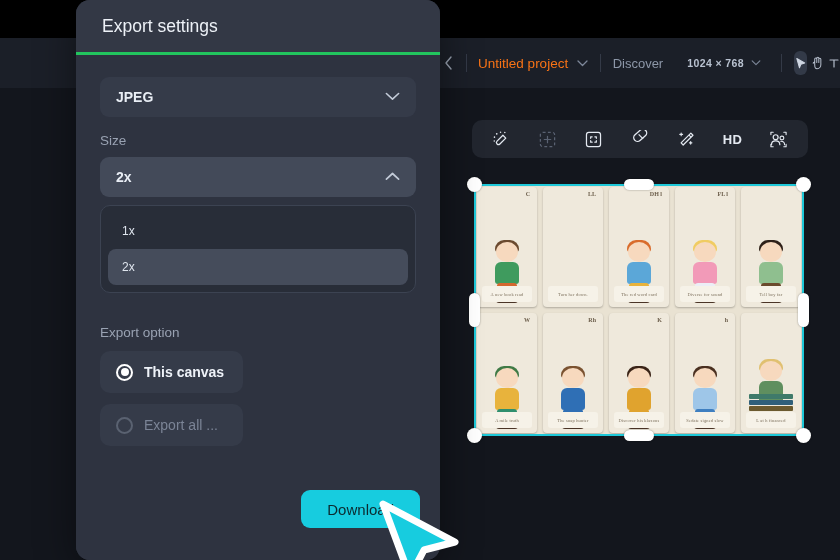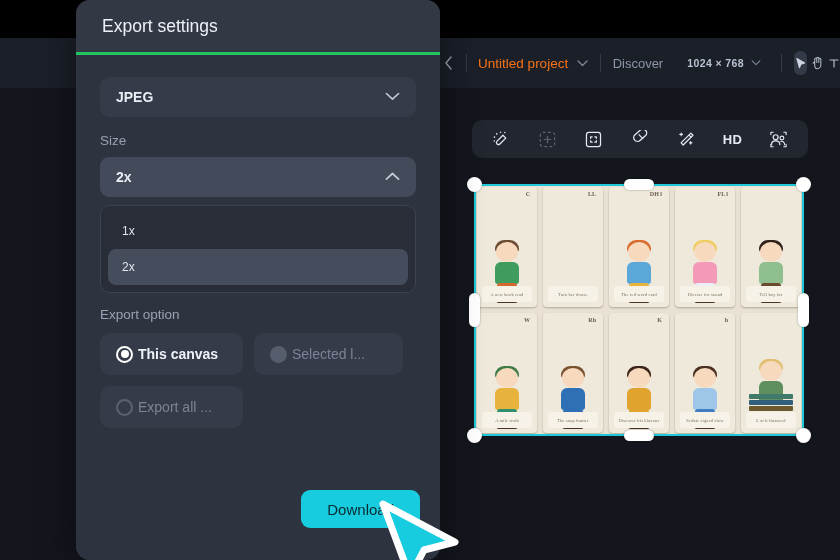--- a/index.html
+++ b/index.html
@@ -141,21 +141,21 @@
   }
   .option {
     height: 36px; border-radius: 8px; display: flex; align-items: center;
     padding: 0 14px; color: #dfe5ee; font-size: 12px;
   }
   .option.selected { background: #454c5b; }
 
   .opt-row { display: flex; gap: 11px; margin-top: 11px; }
   .opt-chip {
     height: 42px; border-radius: 10px; background: #353b49;
-    display: flex; align-items: center; padding: 0 16px; gap: 5px;
+    display: flex; align-items: center; padding: 0 16px; gap: 11px;
     color: #eef2f8; font-size: 14px; font-weight: bold; white-space: nowrap;
   }
   .opt-chip.w1 { width: 143px; }
   .opt-chip.w2 { width: 149px; }
   .opt-chip.disabled { color: #7b8496; font-weight: normal; }
   .radio-on {
     width: 17px; height: 17px; border-radius: 50%; border: 2px solid #ffffff;
     display: flex; align-items: center; justify-content: center; flex: none;
   }
   .radio-on::after { content:''; width: 8px; height: 8px; border-radius: 50%; background: #ffffff; display:block; }
@@ -403,30 +403,26 @@
 
       <div class="options-pop">
         <div class="option">
           <span>1x</span>
         </div>
         <div class="option selected">
           <span>2x</span>
         </div>
       </div>
 
-      <div class="field-label" style="margin-top:14px">Export option</div>
+      <div class="field-label" style="margin-top:32px">Export option</div>
 
       <div class="opt-row">
         <div class="opt-chip w1">
           <span class="radio-on"></span>
           <span>This canvas</span>
-        </div>
-        <div class="opt-chip w2 disabled">
-          <span class="radio-fill"></span>
-          <span>Selected l...</span>
         </div>
       </div>
 
       <div class="opt-row">
         <div class="opt-chip w1 disabled">
           <span class="radio-off"></span>
           <span>Export all ...</span>
         </div>
       </div>
 

